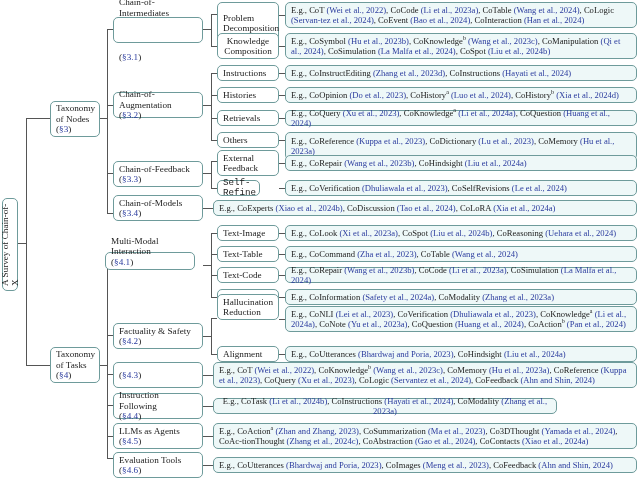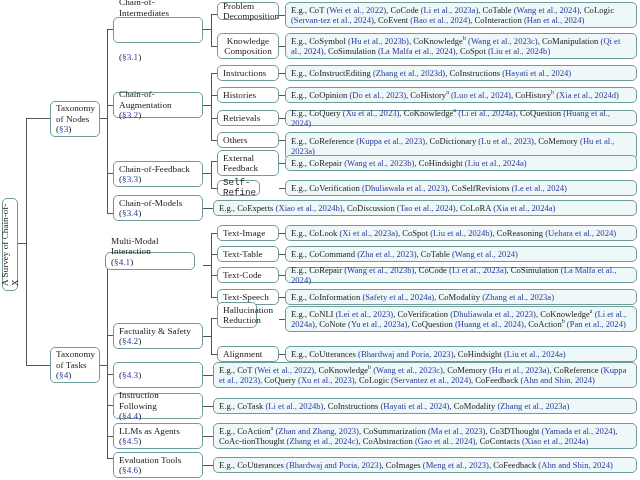--- a/index.html
+++ b/index.html
@@ -119,21 +119,21 @@
 <div class="line" style="left:211px; top:140px; width:6px; height:1px;"></div>
 <div class="line" style="left:211px; top:161px; width:6px; height:1px;"></div>
 <div class="line" style="left:211px; top:188px; width:6px; height:1px;"></div>
 <div class="line" style="left:211px; top:233px; width:6px; height:1px;"></div>
 <div class="line" style="left:211px; top:254px; width:6px; height:1px;"></div>
 <div class="line" style="left:211px; top:275px; width:6px; height:1px;"></div>
 <div class="line" style="left:211px; top:297px; width:6px; height:1px;"></div>
 <div class="line" style="left:211px; top:318px; width:6px; height:1px;"></div>
 <div class="line" style="left:211px; top:354px; width:6px; height:1px;"></div>
 
-<div class="box" style="left:217px; top:2px; width:62px; height:18px;">
+<div class="box" style="left:217px; top:2px; width:62px; height:42px;">
   <span>Problem</span>
   <span>Decomposition</span>
 </div>
 <div class="box" style="left:217px; top:33px; width:62px; height:26px;text-align:center;">
   <span>Knowledge</span>
   <span>Composition</span>
 </div>
 <div class="box" style="left:217px; top:65px; width:62px; height:16px;">
   <span>Instructions</span>
 </div>
@@ -158,21 +158,21 @@
 </div>
 <div class="box" style="left:217px; top:246px; width:62px; height:16px;">
   <span>Text-Table</span>
 </div>
 <div class="box" style="left:217px; top:267px; width:62px; height:16px;">
   <span>Text-Code</span>
 </div>
 <div class="box" style="left:217px; top:289px; width:62px; height:16px;">
   <span>Text-Speech</span>
 </div>
-<div class="box" style="left:217px; top:302px; width:40px; height:26px;">
+<div class="box" style="left:217px; top:294px; width:62px; height:26px;">
   <span>Hallucination</span>
   <span>Reduction</span>
 </div>
 <div class="box" style="left:217px; top:346px; width:62px; height:16px;">
   <span>Alignment</span>
 </div>
 
 <div class="line" style="left:279px; top:15px; width:6px; height:1px;"></div>
 <div class="line" style="left:279px; top:46px; width:6px; height:1px;"></div>
 <div class="line" style="left:279px; top:73px; width:6px; height:1px;"></div>
@@ -229,21 +229,21 @@
   </div>
 <div class="box leaf" style="left:285px; top:306px; width:352px; height:26px;">
     <div>E.g., CoNLI <span class="cite">(Lei et al., 2023)</span>, CoVerification <span class="cite">(Dhuliawala et al., 2023)</span>, CoKnowledge<sup>a</sup> <span class="cite">(Li et al., 2024a)</span>, CoNote <span class="cite">(Yu et al., 2023a)</span>, CoQuestion <span class="cite">(Huang et al., 2024)</span>, CoAction<sup>b</sup> <span class="cite">(Pan et al., 2024)</span></div>
   </div>
 <div class="box leaf" style="left:285px; top:346px; width:352px; height:16px;">
     <div>E.g., CoUtterances <span class="cite">(Bhardwaj and Poria, 2023)</span>, CoHindsight <span class="cite">(Liu et al., 2024a)</span></div>
   </div>
 <div class="box leaf" style="left:213px; top:362px; width:424px; height:26px;">
     <div>E.g., CoT <span class="cite">(Wei et al., 2022)</span>, CoKnowledge<sup>b</sup> <span class="cite">(Wang et al., 2023c)</span>, CoMemory <span class="cite">(Hu et al., 2023a)</span>, CoReference <span class="cite">(Kuppa et al., 2023)</span>, CoQuery <span class="cite">(Xu et al., 2023)</span>, CoLogic <span class="cite">(Servantez et al., 2024)</span>, CoFeedback <span class="cite">(Ahn and Shin, 2024)</span></div>
   </div>
-<div class="box leaf" style="left:213px; top:398px; width:424px; height:16px;">
+<div class="box leaf" style="left:213px; top:398px; width:344px; height:16px;text-align:center;">
     <div>E.g., CoTask <span class="cite">(Li et al., 2024b)</span>, CoInstructions <span class="cite">(Hayati et al., 2024)</span>, CoModality <span class="cite">(Zhang et al., 2023a)</span></div>
   </div>
 <div class="box leaf" style="left:213px; top:423px; width:424px; height:26px;">
     <div>E.g., CoAction<sup>a</sup> <span class="cite">(Zhan and Zhang, 2023)</span>, CoSummarization <span class="cite">(Ma et al., 2023)</span>, Co3DThought <span class="cite">(Yamada et al., 2024)</span>, CoAc-tionThought <span class="cite">(Zhang et al., 2024c)</span>, CoAbstraction <span class="cite">(Gao et al., 2024)</span>, CoContacts <span class="cite">(Xiao et al., 2024a)</span></div>
   </div>
 <div class="box leaf" style="left:213px; top:457px; width:424px; height:16px;">
     <div>E.g., CoUtterances <span class="cite">(Bhardwaj and Poria, 2023)</span>, CoImages <span class="cite">(Meng et al., 2023)</span>, CoFeedback <span class="cite">(Ahn and Shin, 2024)</span></div>
   </div>
 
 </body></html>

